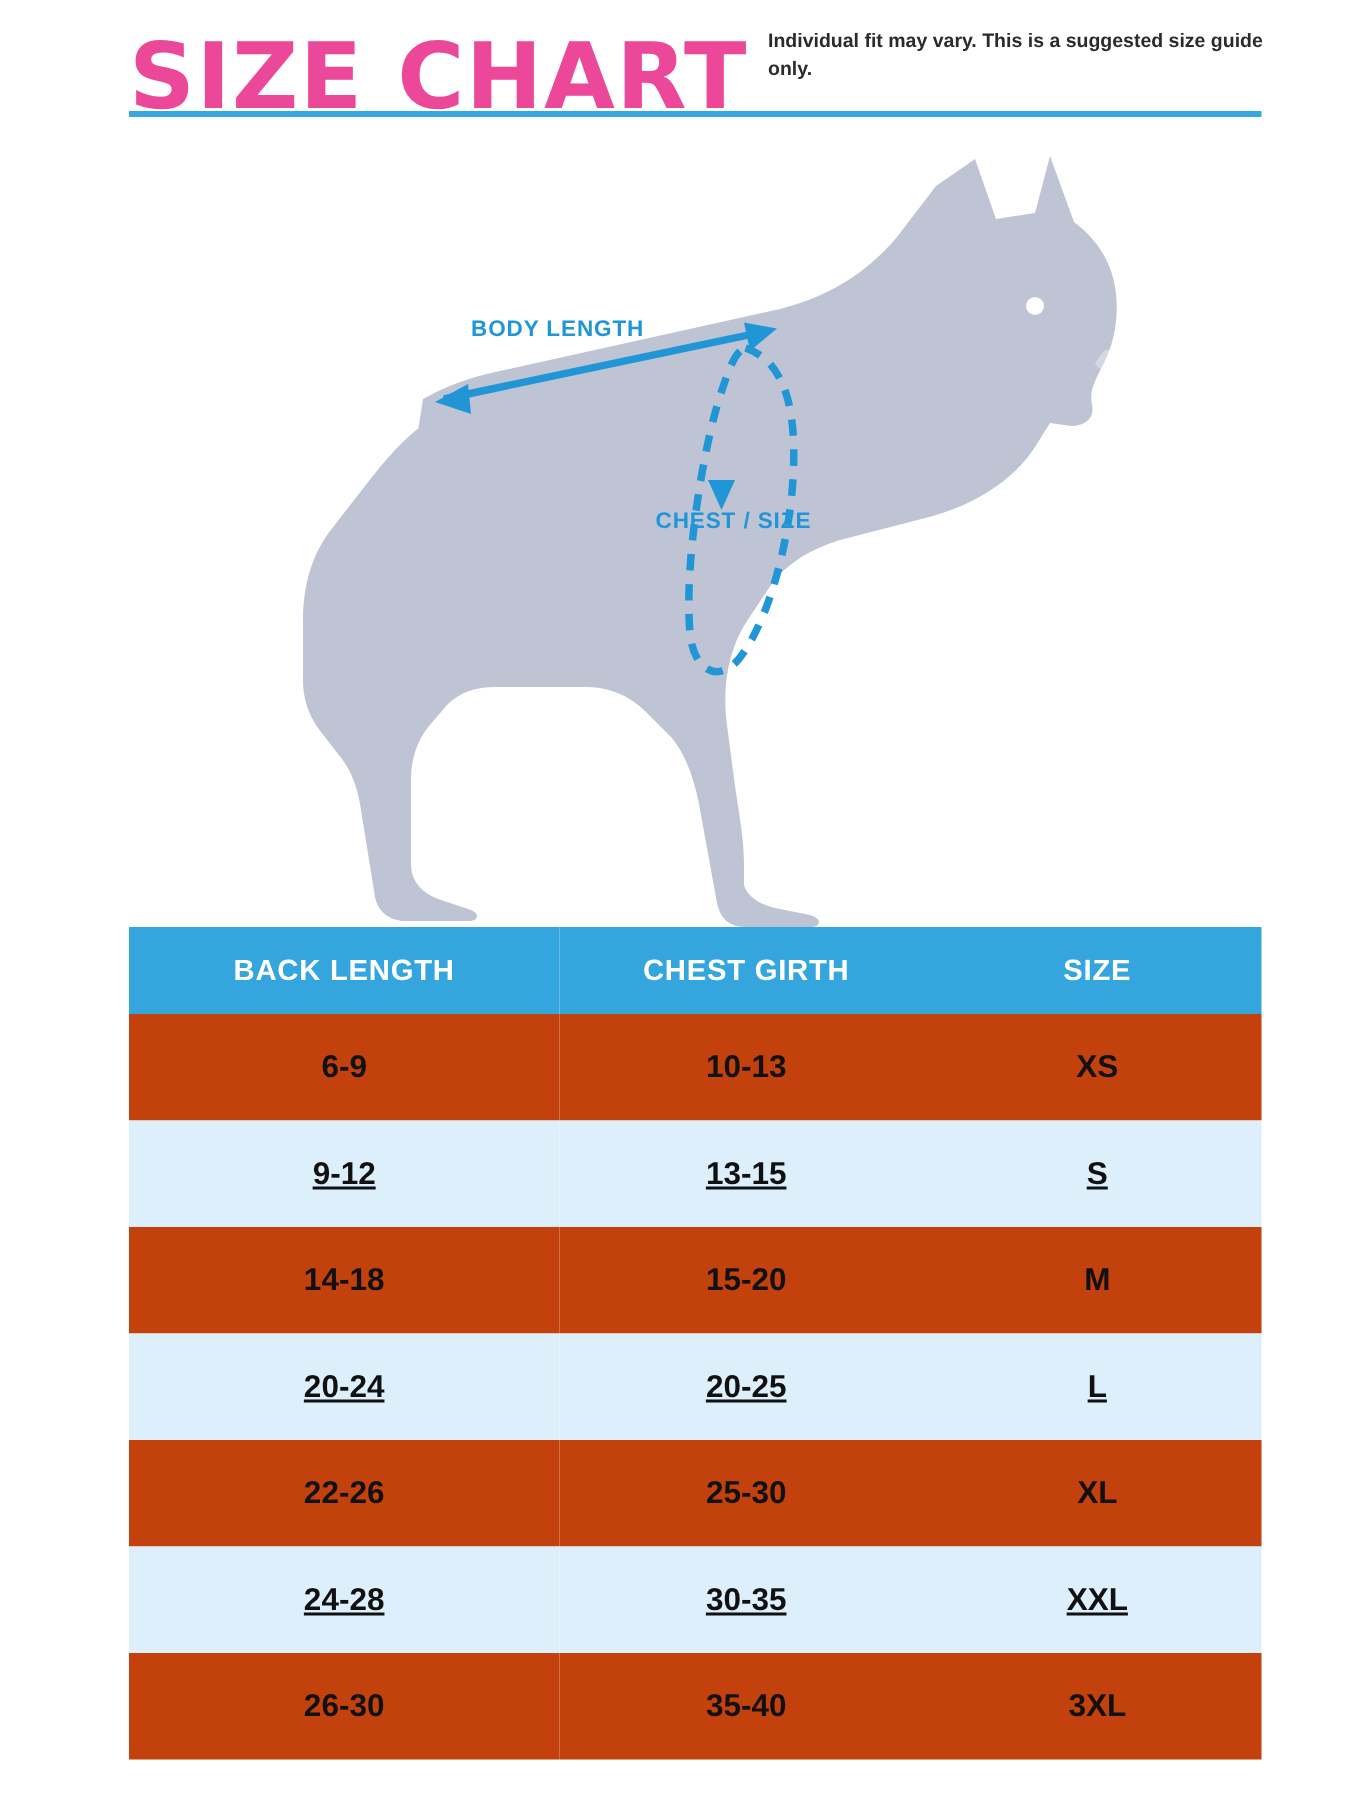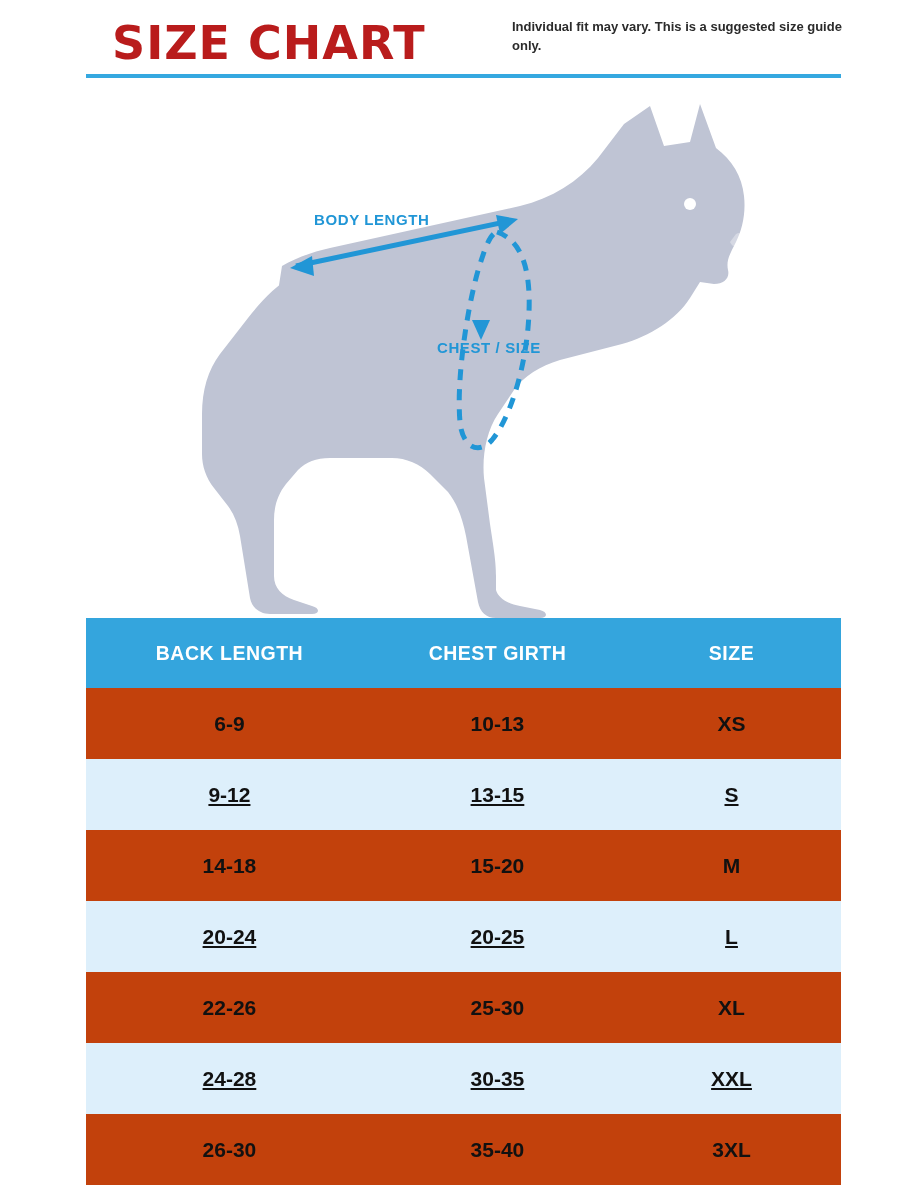--- a/index.html
+++ b/index.html
@@ -24,26 +24,25 @@
     position: absolute;
     left: 0;
     top: 0;
     width: 911px;
     height: 86px;
   }
   .title {
     position: absolute;
     left: 86px;
     top: 16px;
-    font-size: 46px;
+    font-size: 61px;
     font-weight: bold;
     letter-spacing: 1px;
-    color: #b91c1c;
+    color: #ec4899;
     font-family: "DejaVu Sans", sans-serif;
-    margin-left: 26px;
   }
   .subtitle {
     position: absolute;
     left: 512px;
     top: 18px;
     width: 330px;
     font-size: 13px;
     font-weight: bold;
     color: #2b2b2b;
     line-height: 1.45;
@@ -103,21 +102,21 @@
     font-size: 21px;
     font-weight: bold;
     color: #111111;
     padding: 0;
   }
   .table thead th {
     background: #34a5dd;
     color: #ffffff;
     font-size: 19.5px;
     letter-spacing: 0.5px;
-    height: 70px;
+    height: 58px;
   }
   .table tbody tr.dark td { background: #c2410c; }
   .table tbody tr.light td { background: #ddeffb; text-decoration: underline; }
 
   .col-a { width: 38%; }
   .col-b { width: 33%; }
   .col-c { width: 29%; }
 </style>
 </head>
 <body>

